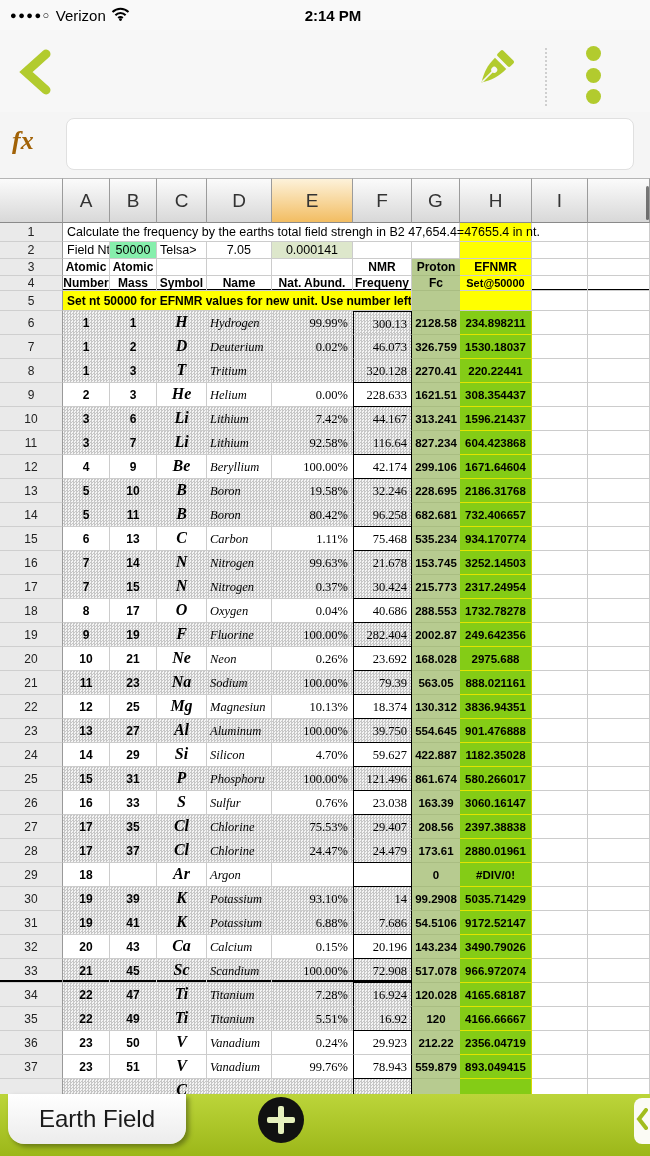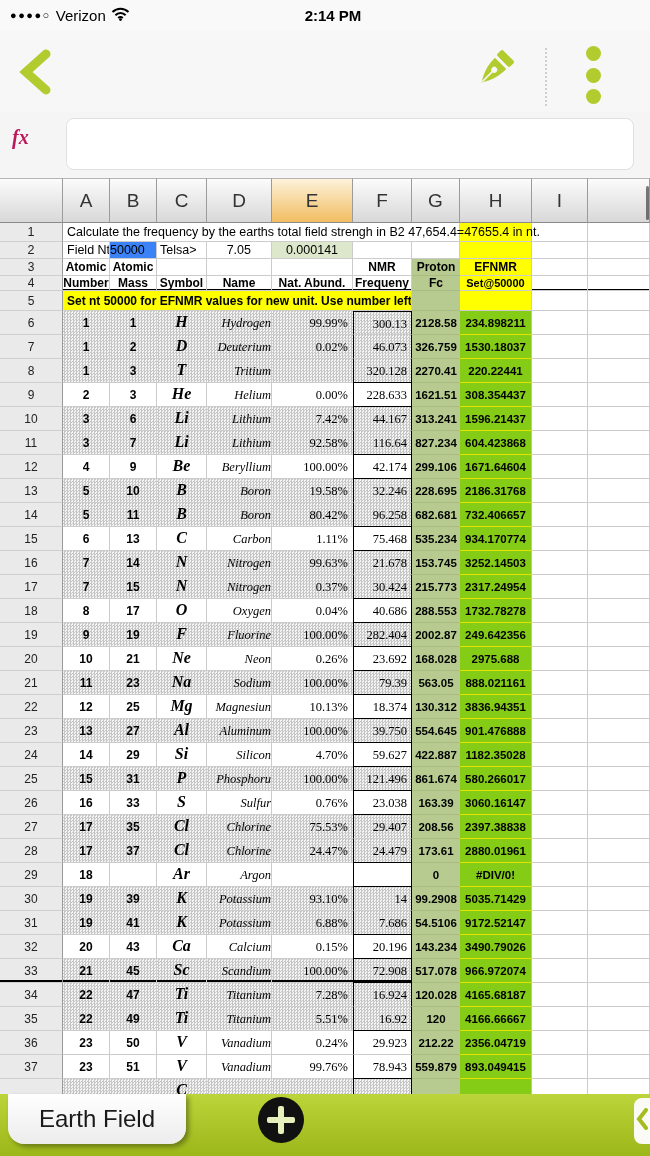--- a/index.html
+++ b/index.html
@@ -20,21 +20,21 @@
   .back-btn{position:absolute;left:16px;top:18px;width:40px;height:48px;cursor:pointer;}
   .pen-btn{position:absolute;left:462px;top:16px;width:56px;height:56px;}
   .tb-sep{position:absolute;left:545px;top:18px;height:58px;border-left:2px dotted #cfcfcf;}
   .menu-btn{position:absolute;left:576px;top:14px;width:34px;height:62px;display:flex;flex-direction:column;
     align-items:center;justify-content:space-between;padding:2px 0;box-sizing:border-box;}
   .menu-dot{width:15px;height:15px;border-radius:50%;background:#b2cb2e;}
 
   
   .formulabar{position:absolute;top:112px;left:0;width:650px;height:66px;background:#f5f5f5;}
   .fx{position:absolute;left:12px;top:14px;font-family:"Liberation Serif",serif;font-style:italic;
-    font-weight:bold;font-size:20px;color:#be185d;}
+    font-weight:bold;font-size:26px;color:#a16207;}
   .fx-input{position:absolute;left:66px;top:6px;width:568px;height:52px;box-sizing:border-box;
     border:1px solid #e0e0e0;border-radius:8px;background:#fff;font-size:16px;padding:0 10px;outline:none;}
 
   
   .grid{position:absolute;top:178px;left:0;width:650px;height:978px;background:#fff;overflow:hidden;}
   .row{display:flex;width:650px;}
   .cell{box-sizing:border-box;flex-shrink:0;border-right:1px solid #ccc;border-bottom:1px solid #ccc;
     overflow:hidden;white-space:nowrap;}
   .w-g{width:63px}.w-a{width:47px}.w-b{width:47px}.w-c{width:50px}.w-d{width:65px}.w-e{width:81px}
   .w-f{width:59px}.w-gc{width:48px}.w-h{width:72px}.w-i{width:56px}.w-j{width:62px}
@@ -54,31 +54,31 @@
   .r3{height:17px;}
   .r4{height:15px;box-shadow:inset 0 -2px 0 #000;}
   .r5{height:20px;}
   .body{height:24px;}
   .r38{height:18px;}
 
   .r1 .cell,.r2 .cell{font-size:12.5px;line-height:17px;}
   .r1-text{position:absolute;left:67px;top:0;line-height:19px;font-size:12.5px;white-space:nowrap;z-index:2;}
   .yellow{background:#ffff00;}
   .greencol{background:#b7cb90;border-right:none;border-bottom:1px solid #a9bd82;}
-  .bluecell{background:#3b82f6;}
+  .bluecell{background:#86efac;text-align:center;}
   .palegreen{background:#dde7cb;text-align:center;}
   .hd{font-weight:bold;font-size:12px;text-align:center;line-height:15px;}
   .r3 .cell{line-height:17px;}
   .r5-text{font-weight:bold;font-size:12px;line-height:20px;padding-left:4px;}
 
   
   .ca,.cb{font-weight:bold;font-size:12px;text-align:center;line-height:24px;}
   .cc{font-family:"Liberation Serif",serif;font-style:italic;font-weight:bold;font-size:16px;
     text-align:center;line-height:22px;}
-  .cd{font-family:"Liberation Serif",serif;font-style:italic;font-size:12.5px;line-height:24px;padding-left:3px;text-align:right;}
+  .cd{font-family:"Liberation Serif",serif;font-style:italic;font-size:12.5px;line-height:24px;padding-left:3px;}
   .ce{font-family:"Liberation Serif",serif;font-size:12.5px;text-align:right;line-height:24px;
     padding-right:5px;border-right:none;}
   .cf{font-family:"Liberation Serif",serif;font-size:12.5px;text-align:right;line-height:24px;
     padding-right:4px;border-left:1px solid #000;border-right:1px solid #000;}
   .cgc{font-weight:bold;font-size:11.5px;text-align:center;line-height:24px;background:#b7cb90;
     border-right:none;border-bottom:1px solid #a9bd82;}
   .ch{font-weight:bold;font-size:11.5px;text-align:center;line-height:24px;background:#84cc16;
     border-right:1px solid #d8d800;border-bottom:1px solid #e4e400;}
   .shaded .hx{background-image:conic-gradient(#c6c6c6 25%,#f4f4f4 0 50%,#c6c6c6 0 75%,#f4f4f4 0);
     background-size:3px 3px;}

